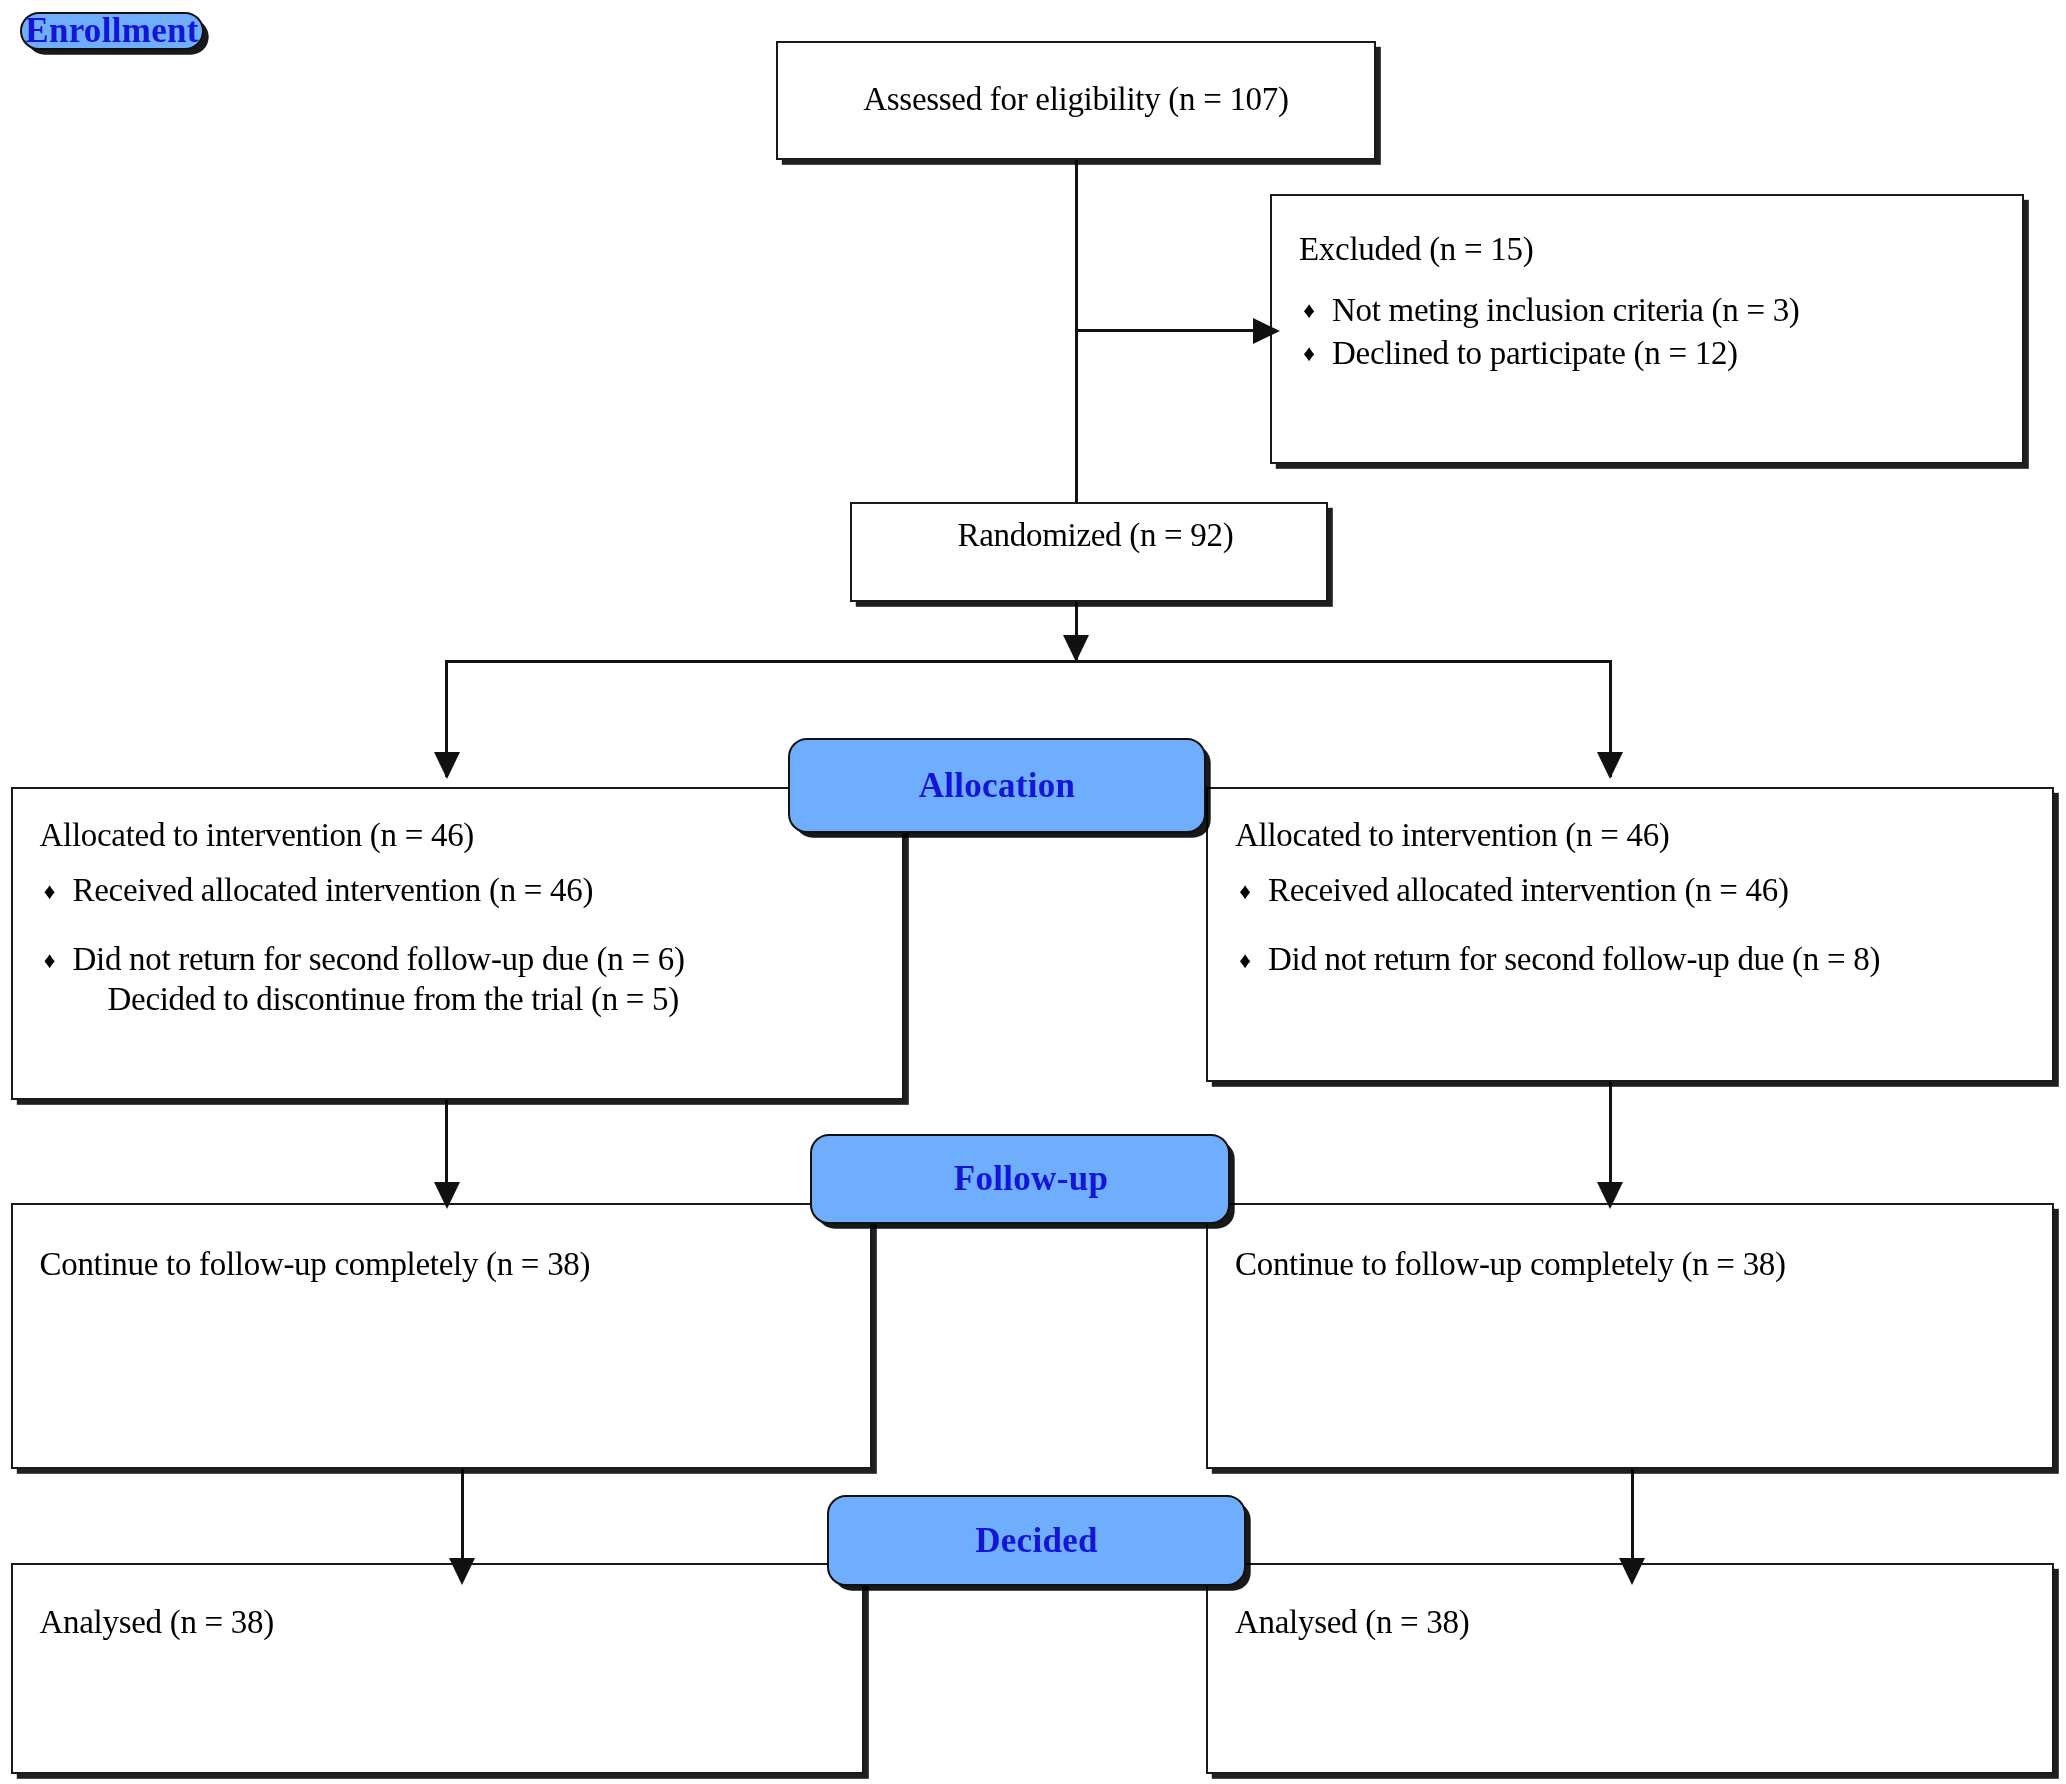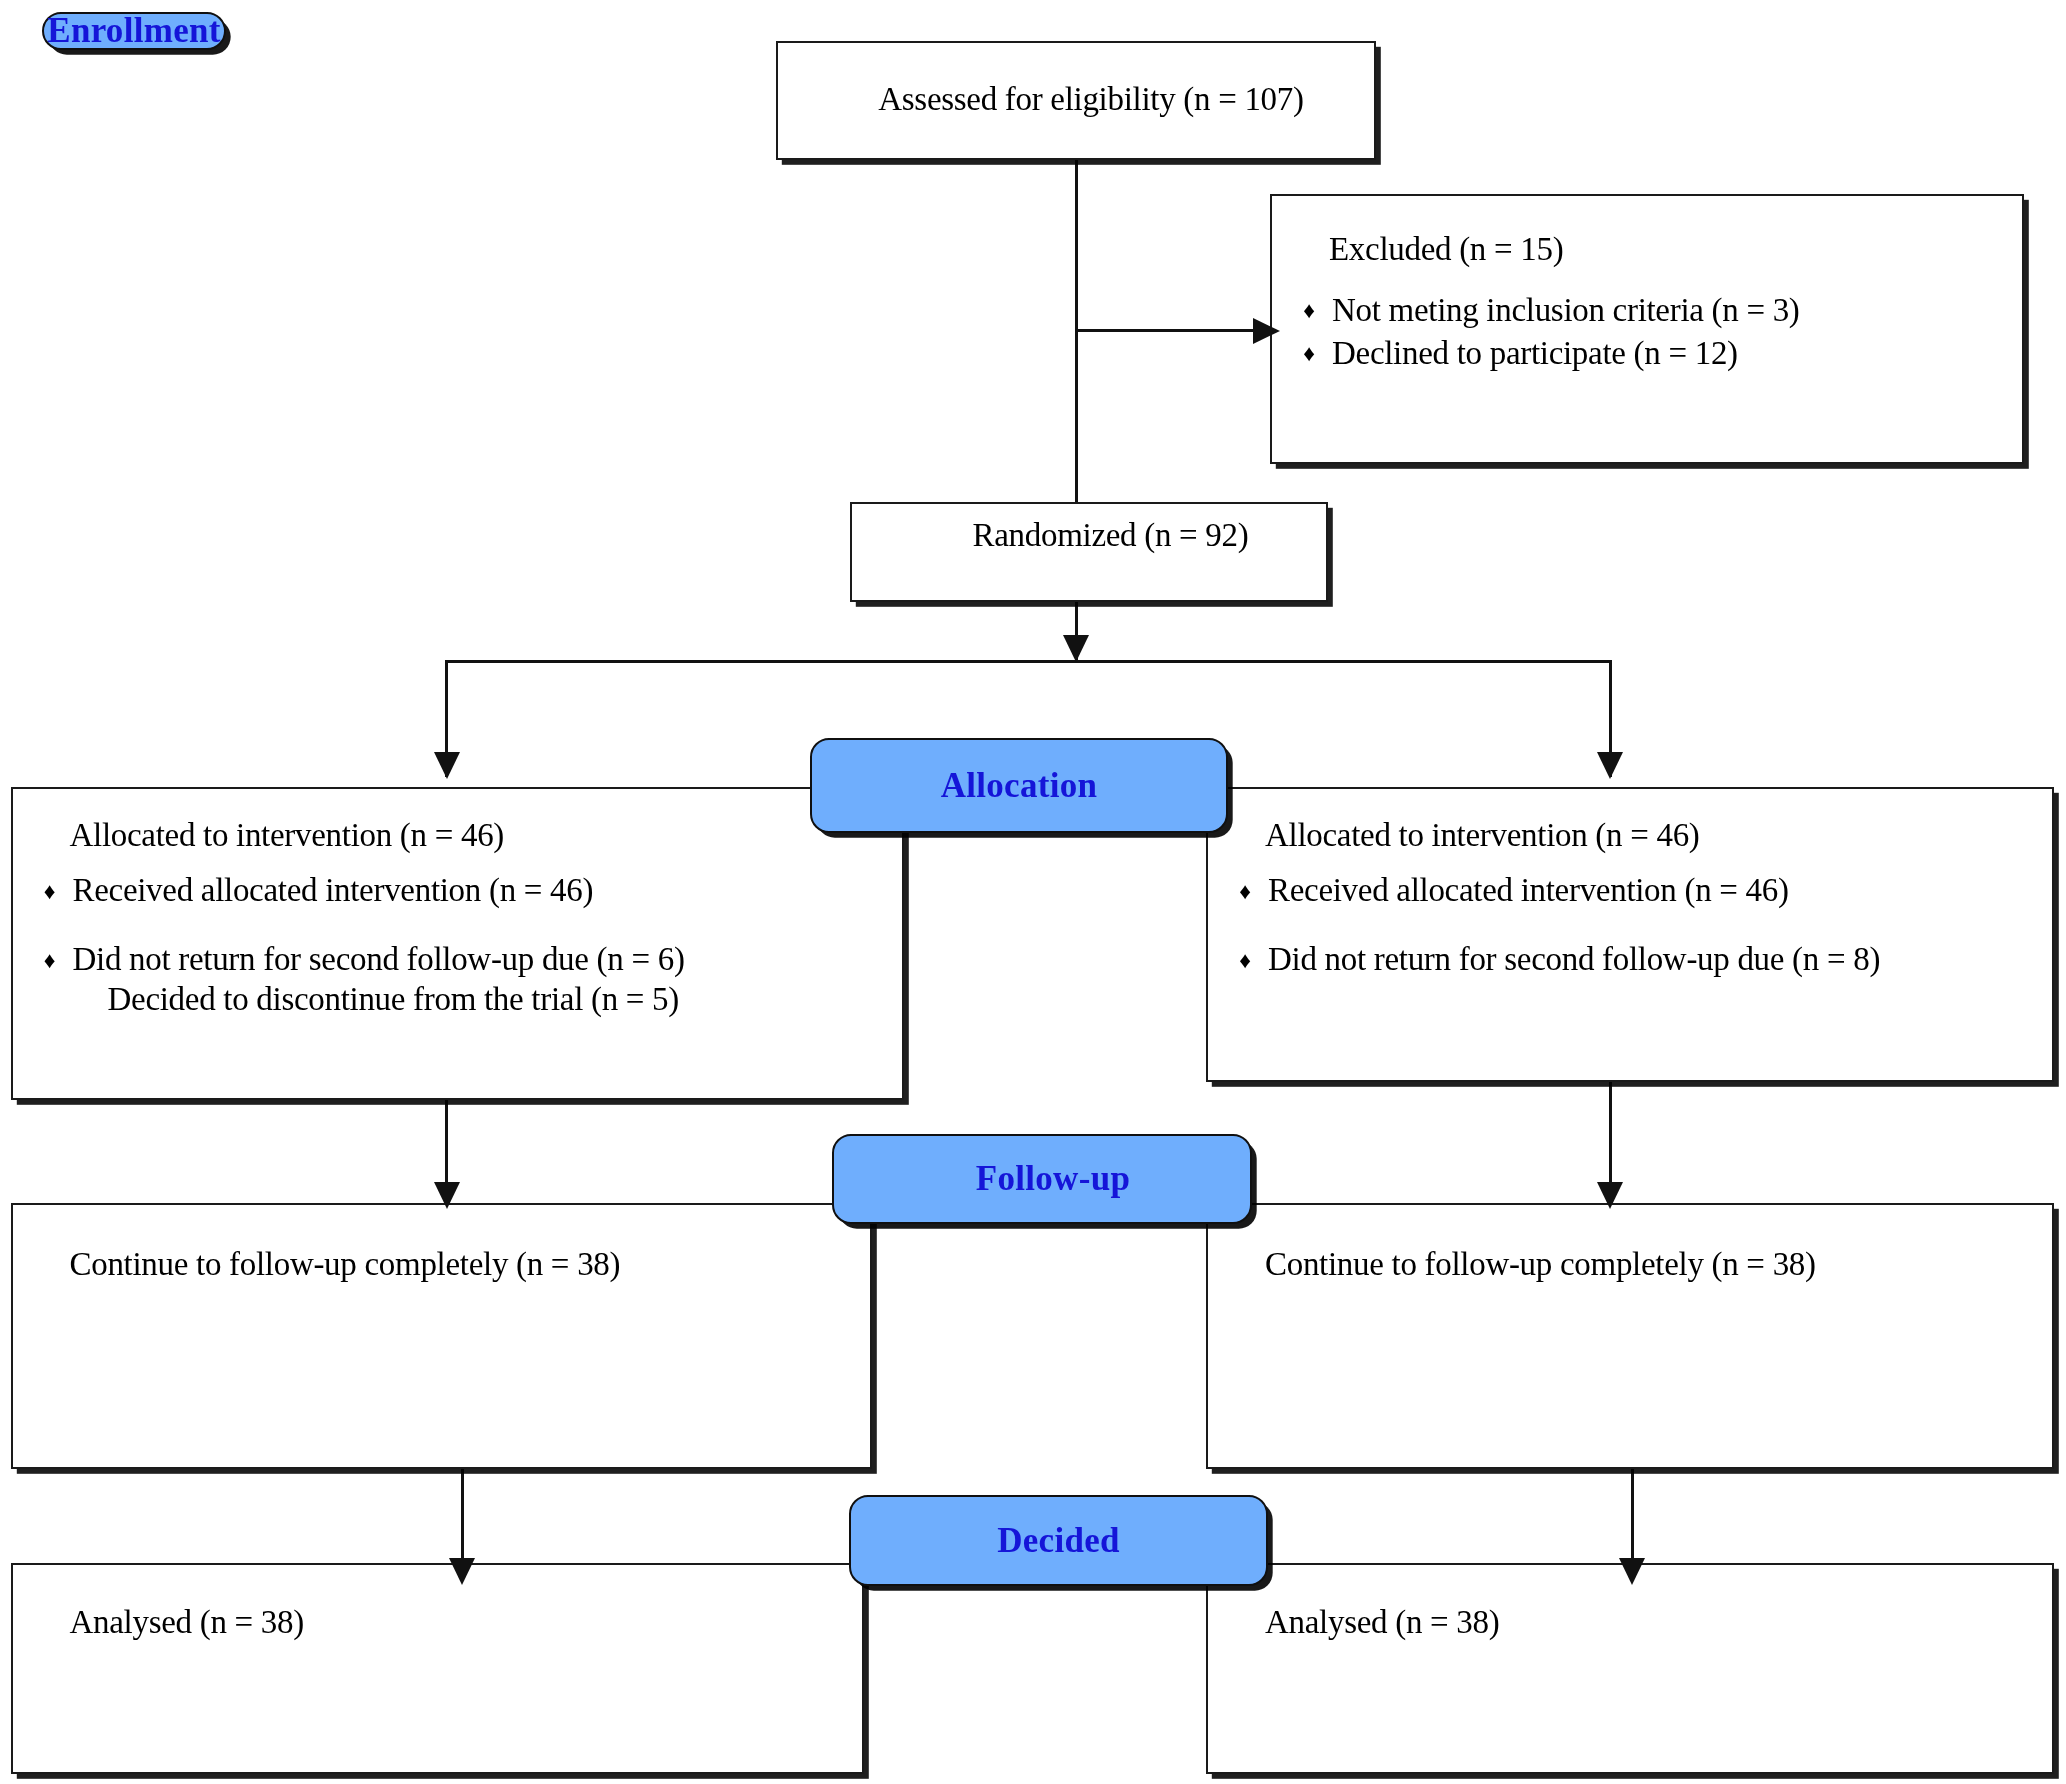--- a/index.html
+++ b/index.html
@@ -28,21 +28,20 @@
   }
   .box .btext {
     position: absolute;
     left: 27px;
     right: 16px;
     color: #000000;
     font-size: 33px;
     line-height: 1.28;
     letter-spacing: -0.3px;
     white-space: nowrap;
-    padding-left: 30px;
   }
   .box.center .btext {
     left: 0;
     right: 0;
     text-align: center;
   }
 
   
   .bullets {
     position: absolute;
@@ -75,21 +74,20 @@
     position: absolute;
     box-sizing: border-box;
     background: #6FAEFD;
     border: 2.6px solid #101010;
     border-radius: 19px;
     box-shadow: 5.8px 5.8px 0 -1.1px rgba(0,0,0,0.9);
     display: flex;
     align-items: center;
     justify-content: center;
     z-index: 9;
-    margin-left: 22px;
   }
   .stage-label span {
     color: #1515D8;
     font-weight: bold;
     font-size: 35px;
     letter-spacing: 0.3px;
     white-space: nowrap;
   }
 
   

